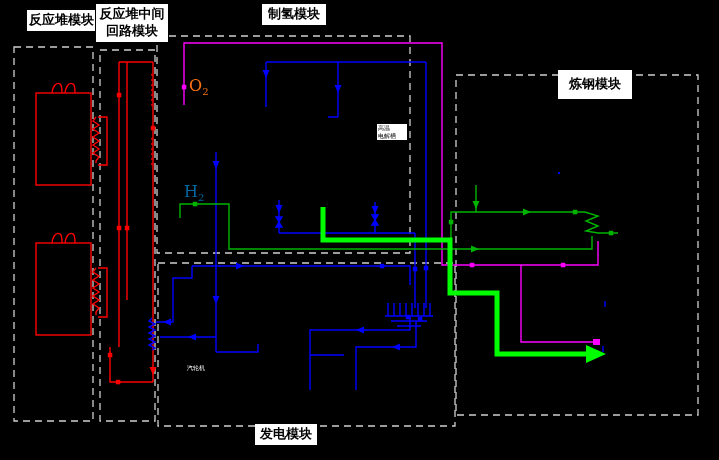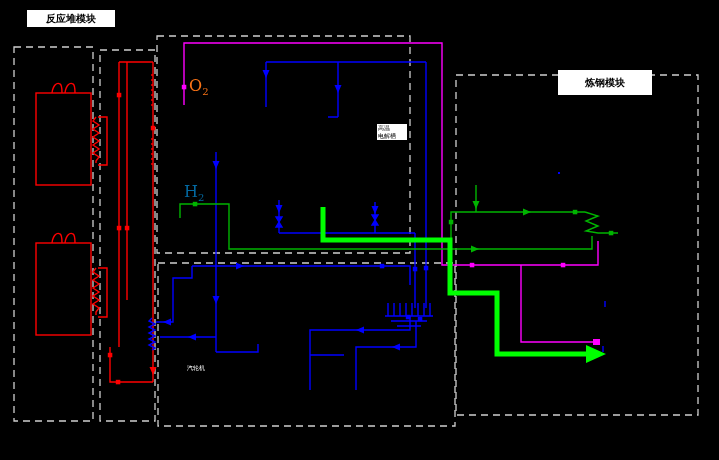--- a/index.html
+++ b/index.html
@@ -1,20 +1,20 @@
 <!DOCTYPE html>
 <html><head>
 <meta charset="utf-8">
 <style>
   html,body{margin:0;padding:0;background:#000;}
   .canvas{position:relative;width:719px;height:460px;background:#000;overflow:hidden;
           font-family:"Liberation Sans",sans-serif;}
   .art{position:absolute;left:0;top:0;}
   .mod-label{position:absolute;background:#fff;color:#000;font-weight:bold;
-             font-size:10px;line-height:1.3;padding:2px 12px;text-align:center;
+             font-size:13px;line-height:1.3;padding:2px 2px;text-align:center;
              white-space:nowrap;z-index:5;}
   .gas-label{position:absolute;font-family:"DejaVu Serif",serif;font-size:16px;z-index:4;}
   .gas-label sub{font-size:10px;}
   .o2{color:#f97316;}
   .h2{color:#0369a1;}
   .tiny-box-label{position:absolute;background:#fff;color:#000;font-size:6px;
                   line-height:8px;padding:0 1px;text-align:left;z-index:4;}
   .tiny-white-label{position:absolute;color:#fff;font-size:6px;line-height:7px;z-index:4;}
 </style>
 </head>
@@ -118,24 +118,30 @@
     </g>
 
     <g>
       <path d="M323 207 V240 H450 V293 H497 V354 H588" stroke="#00ff00" fill="none" stroke-width="5"></path>
       <polygon points="586,345 586,363 606,354" fill="#00ff00"></polygon>
     </g>
   </svg>
 
   <div class="mod-label" style="left:27px;top:10px;width:64px;">反应堆模块</div>
 
+  <div class="mod-label" style="left:96px;top:4px;width:68px;">
+    <div>反应堆中间</div>
+    <div>回路模块</div>
+  </div>
 
+  <div class="mod-label" style="left:262px;top:4px;width:60px;">制氢模块</div>
 
   <div class="mod-label" style="left:558px;top:70px;width:70px;padding-top:6px;padding-bottom:6px;">炼钢模块</div>
 
+  <div class="mod-label" style="left:255px;top:424px;width:58px;">发电模块</div>
 
   <div class="gas-label o2" style="left:189px;top:76px;">
     <span>O</span><sub>2</sub>
   </div>
   <div class="gas-label h2" style="left:184px;top:182px;">
     <span>H</span><sub>2</sub>
   </div>
 
   <div class="tiny-box-label" style="left:377px;top:124px;width:28px;">
     <div>高温</div>

